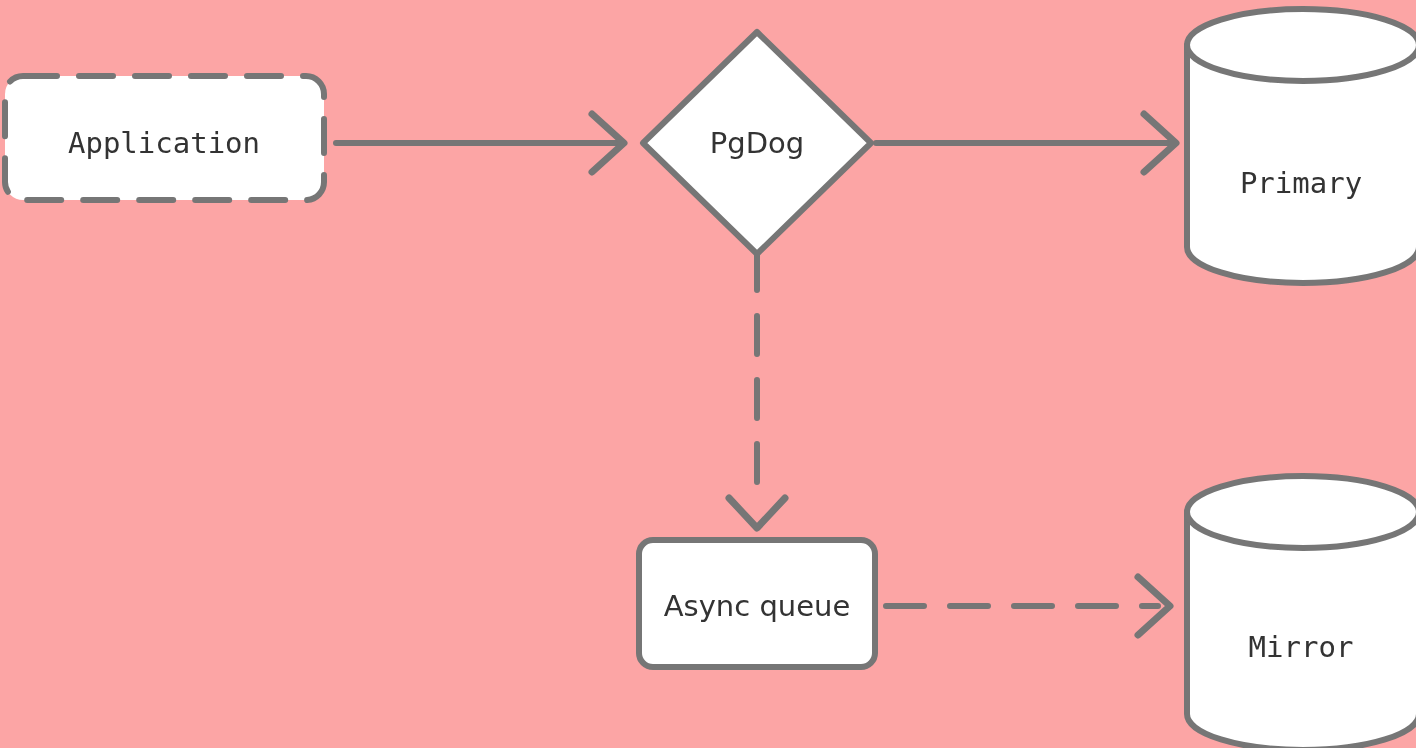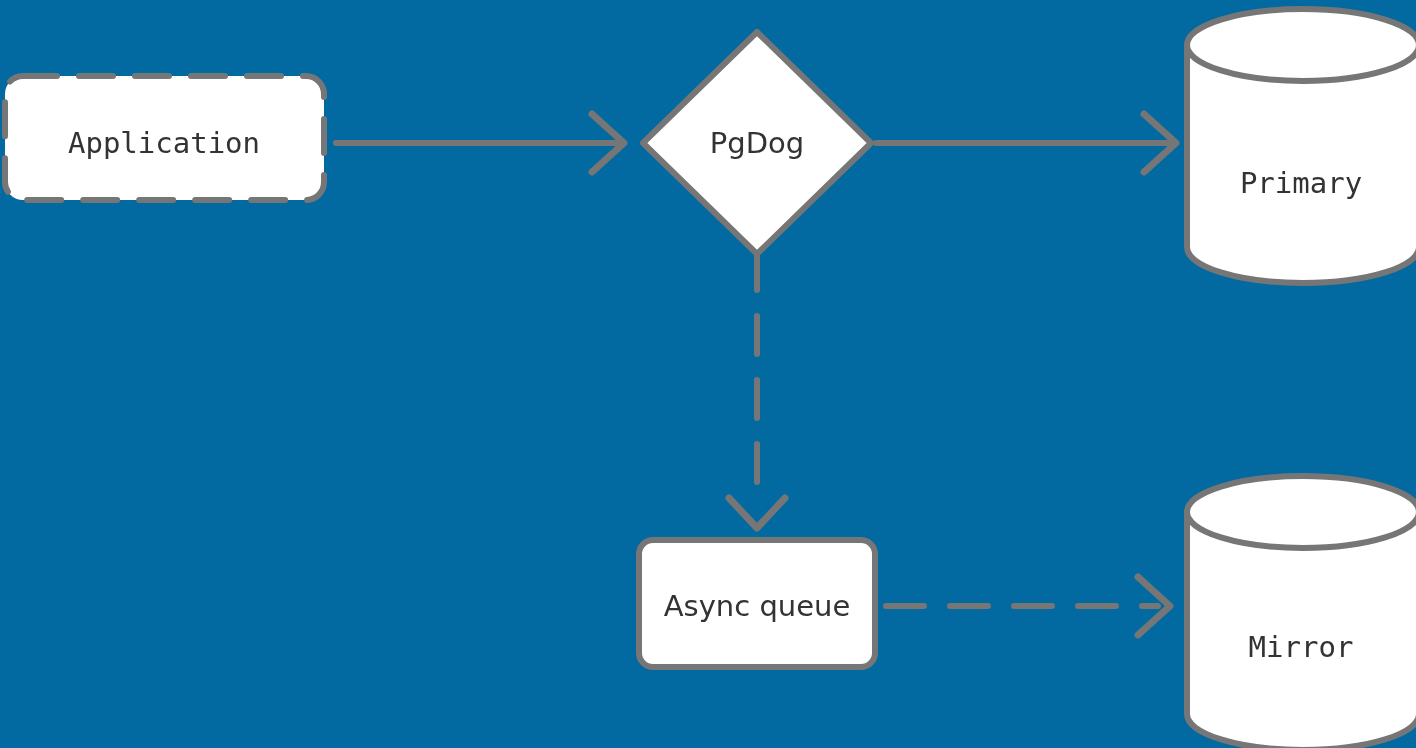--- a/index.html
+++ b/index.html
@@ -10,21 +10,21 @@
   body {
     width: 1416px;
     height: 748px;
     overflow: hidden;
     font-family: "DejaVu Sans Mono", monospace;
   }
   #diagram-canvas {
     position: relative;
     width: 1416px;
     height: 748px;
-    background: #0369a1;
+    background: #fca5a5;
   }
   svg#diagram-svg {
     position: absolute;
     top: 0;
     left: 0;
     width: 1416px;
     height: 748px;
     display: block;
   }
   .node-label-mono {

